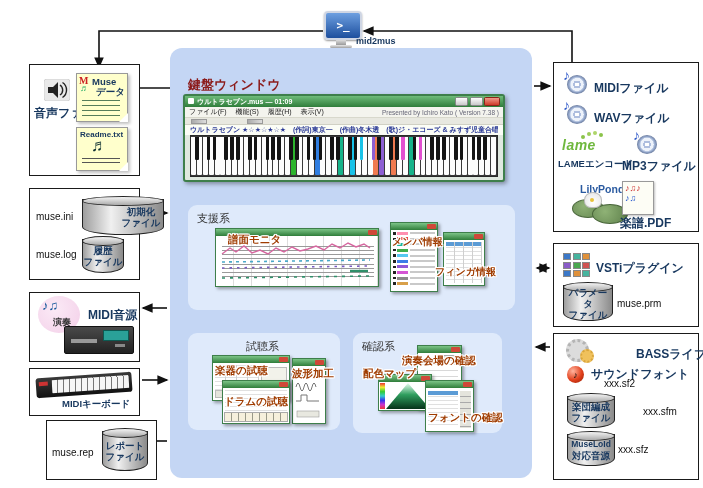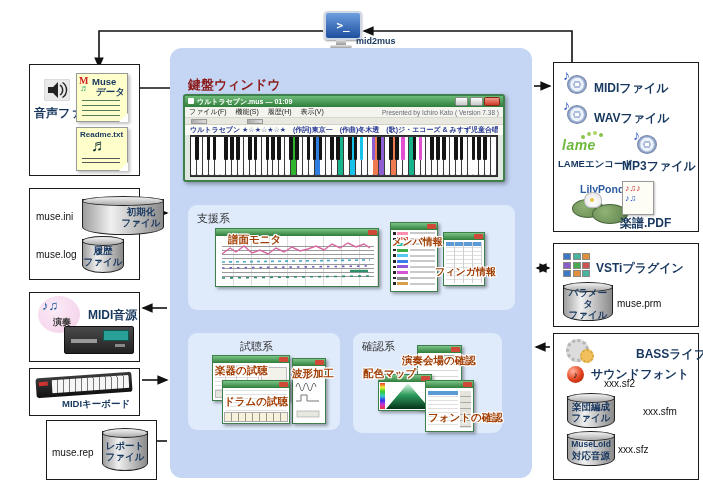--- a/index.html
+++ b/index.html
@@ -377,21 +377,21 @@
       <div class="mini" style="left:255px;top:27px;width:40px;height:52px;">
         <div class="mtb"></div>
         <div class="abs" style="left:2px;top:9px;right:2px;height:4px;background:#5b9bd5;"></div>
         <div class="rowlines" style="left:2px;top:14px;right:2px;bottom:2px;"></div>
         <div class="collines" style="left:2px;top:9px;right:2px;bottom:2px;background:repeating-linear-gradient(90deg,transparent 0 8px,#cfcfcf 8px 9px);"></div>
       </div>
       <div class="wlabel" style="left:247px;top:60px;font-size:10px;">フィンガ情報</div>
     </div>
 
     <div class="section" style="left:18px;top:285px;width:152px;height:97px;">
-      <div class="seclabel" style="left:9px;top:6px;padding-left:43px;">試聴系</div>
+      <div class="seclabel" style="left:15px;top:6px;padding-left:43px;">試聴系</div>
       <div class="mini" style="left:24px;top:22px;width:76px;height:44px;">
         <div class="mtb"></div>
         <div class="rowlines" style="left:2px;top:9px;width:44px;bottom:10px;"></div>
         <div class="collines" style="left:2px;top:9px;width:44px;bottom:10px;background:repeating-linear-gradient(90deg,transparent 0 10px,#cfcfcf 10px 11px);"></div>
         <div class="abs" style="right:2px;top:11px;width:24px;height:18px;background:#f2f2ea;border:0.5px solid #bbb;"></div>
         <div class="abs" style="left:2px;bottom:2px;right:2px;height:6px;background:repeating-linear-gradient(90deg,#e4e4dc 0 8px,#aaa 8px 9px);border:0.5px solid #bbb;"></div>
       </div>
       <div class="wlabel" style="left:27px;top:31px;">楽器の試聴</div>
       <div class="mini" style="left:104px;top:25px;width:32px;height:64px;">
         <div class="mtb"></div>

